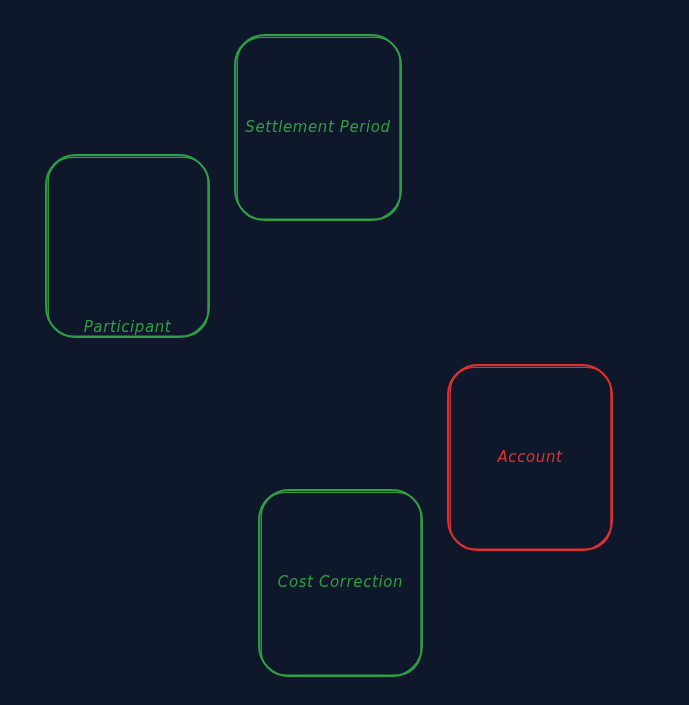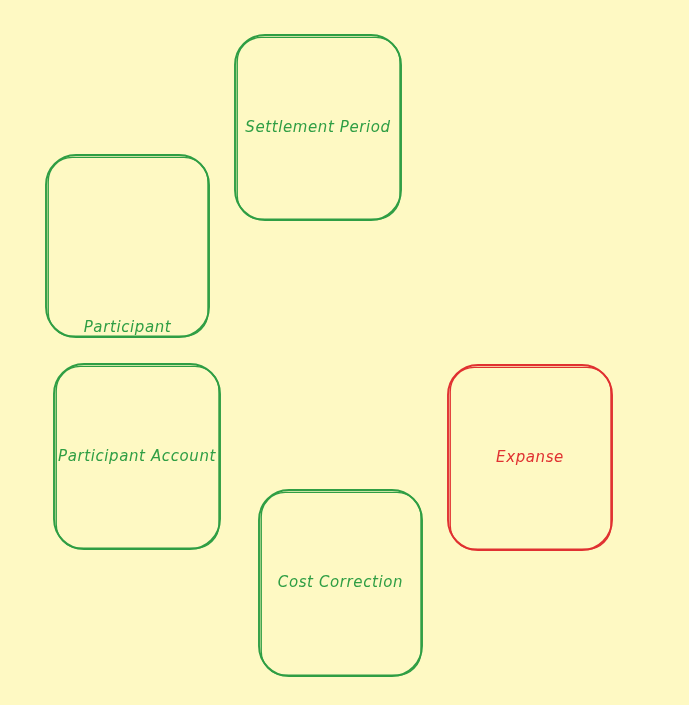--- a/index.html
+++ b/index.html
@@ -4,21 +4,21 @@
 <style>
   html, body {
     margin: 0;
     padding: 0;
     background: #ffffff;
   }
   #canvas {
     position: relative;
     width: 689px;
     height: 705px;
-    background: #fef9c3;
+    background: #0f172a;
     overflow: hidden;
     font-family: "DejaVu Sans", sans-serif;
   }
   .node {
     position: absolute;
     cursor: move;
   }
   .node svg {
     position: absolute;
     left: 0;
@@ -59,37 +59,28 @@
     <svg width="167" height="186" viewBox="0 0 167 186">
         <rect x="2" y="2" width="163" height="182" rx="30" fill="none" stroke="#2f9e44" stroke-width="1.9"></rect>
         <rect x="4.2" y="4.4" width="159.8" height="178.8" rx="24" fill="none" stroke="#2f9e44" stroke-width="1.4"></rect>
       </svg>
     <div class="node-label" style="color: rgb(47, 158, 68); justify-content: flex-end;">
         <div>Participant</div>
       </div>
   </div>
 
 
-  <div class="node" style="left: 52px; top: 362px; width: 170px; height: 189px;">
-    <svg width="170" height="189" viewBox="0 0 170 189">
-        <rect x="2" y="2" width="166" height="185" rx="30" fill="none" stroke="#2f9e44" stroke-width="1.9"></rect>
-        <rect x="4.2" y="4.4" width="162.8" height="181.8" rx="24" fill="none" stroke="#2f9e44" stroke-width="1.4"></rect>
-      </svg>
-    <div class="node-label" style="color: rgb(47, 158, 68);">
-        <div>Participant Account</div>
-      </div>
-  </div>
 
   <div class="node" style="left: 446px; top: 363px; width: 168px; height: 189px;">
     <svg width="168" height="189" viewBox="0 0 168 189">
         <rect x="2" y="2" width="164" height="185" rx="30" fill="none" stroke="#e03131" stroke-width="1.9"></rect>
         <rect x="4.2" y="4.4" width="160.8" height="181.8" rx="24" fill="none" stroke="#e03131" stroke-width="1.4"></rect>
       </svg>
     <div class="node-label" style="color: rgb(224, 49, 49);">
-        <div>Expanse</div>
+        <div>Account</div>
       </div>
   </div>
 
   <div class="node" style="left: 257px; top: 488px; width: 167px; height: 190px;">
     <svg width="167" height="190" viewBox="0 0 167 190">
         <rect x="2" y="2" width="163" height="186" rx="30" fill="none" stroke="#2f9e44" stroke-width="1.9"></rect>
         <rect x="4.2" y="4.4" width="159.8" height="182.8" rx="24" fill="none" stroke="#2f9e44" stroke-width="1.4"></rect>
       </svg>
     <div class="node-label" style="color: rgb(47, 158, 68);">
         <div>Cost Correction</div>

